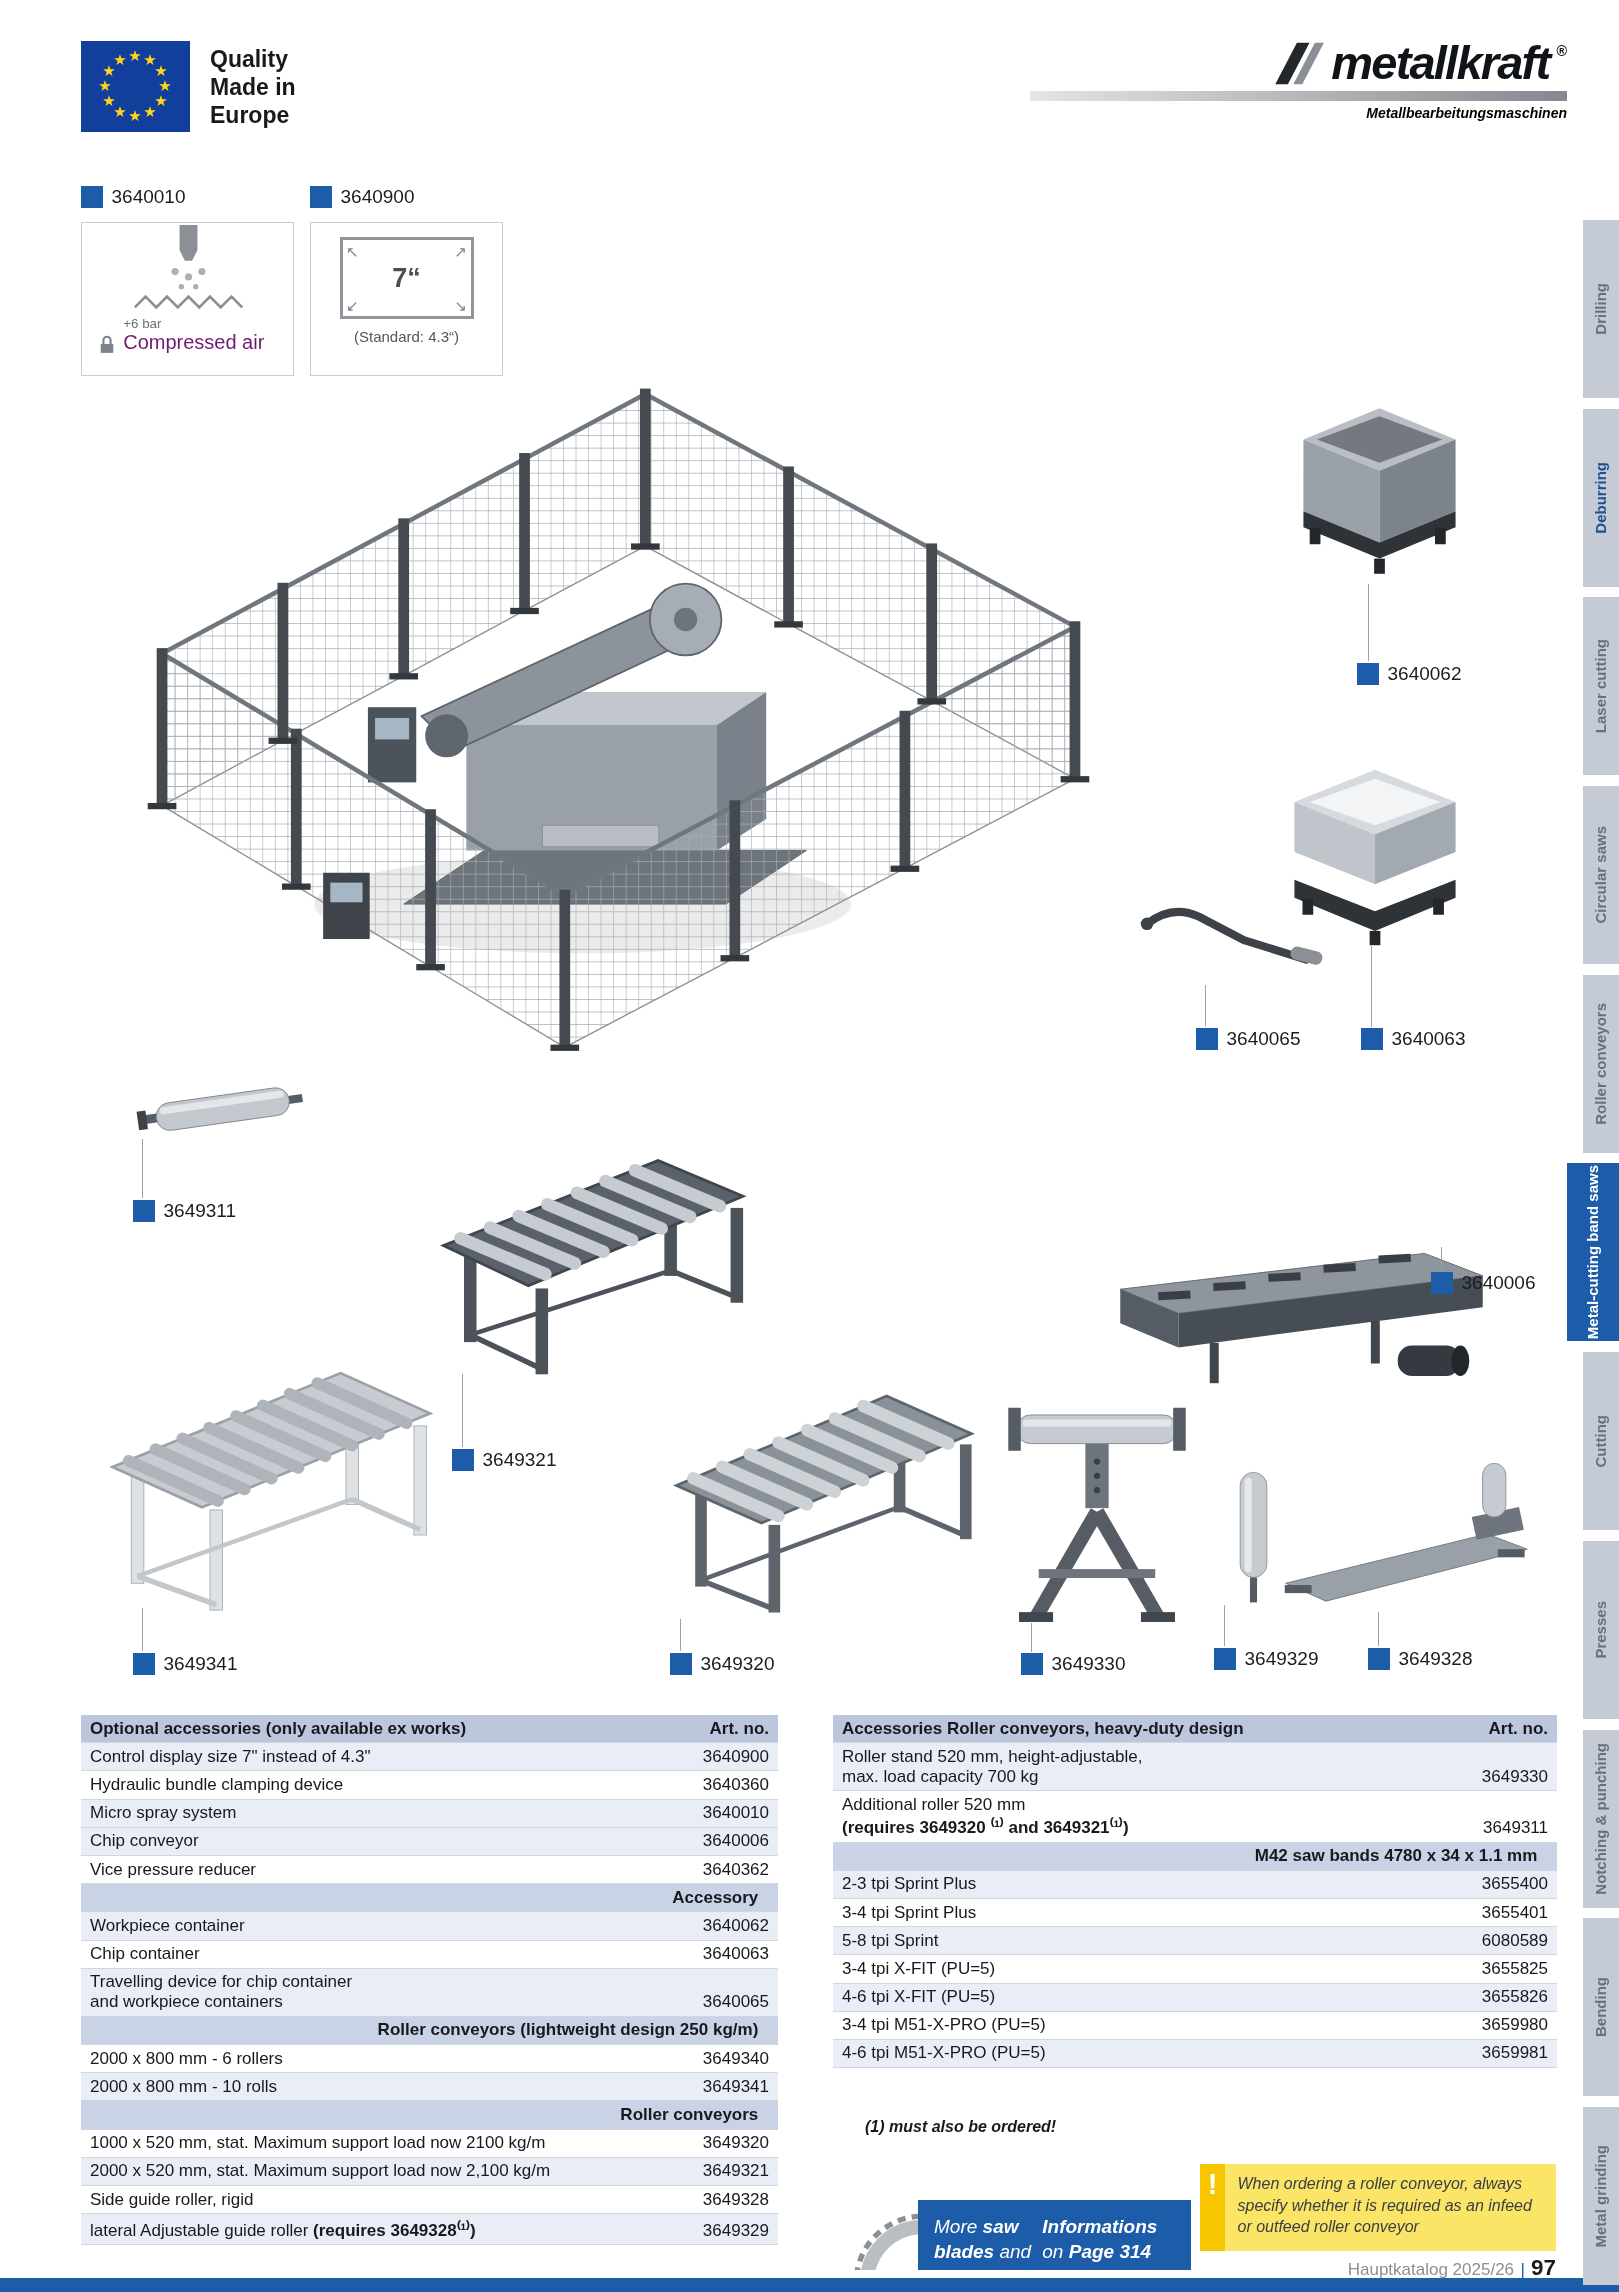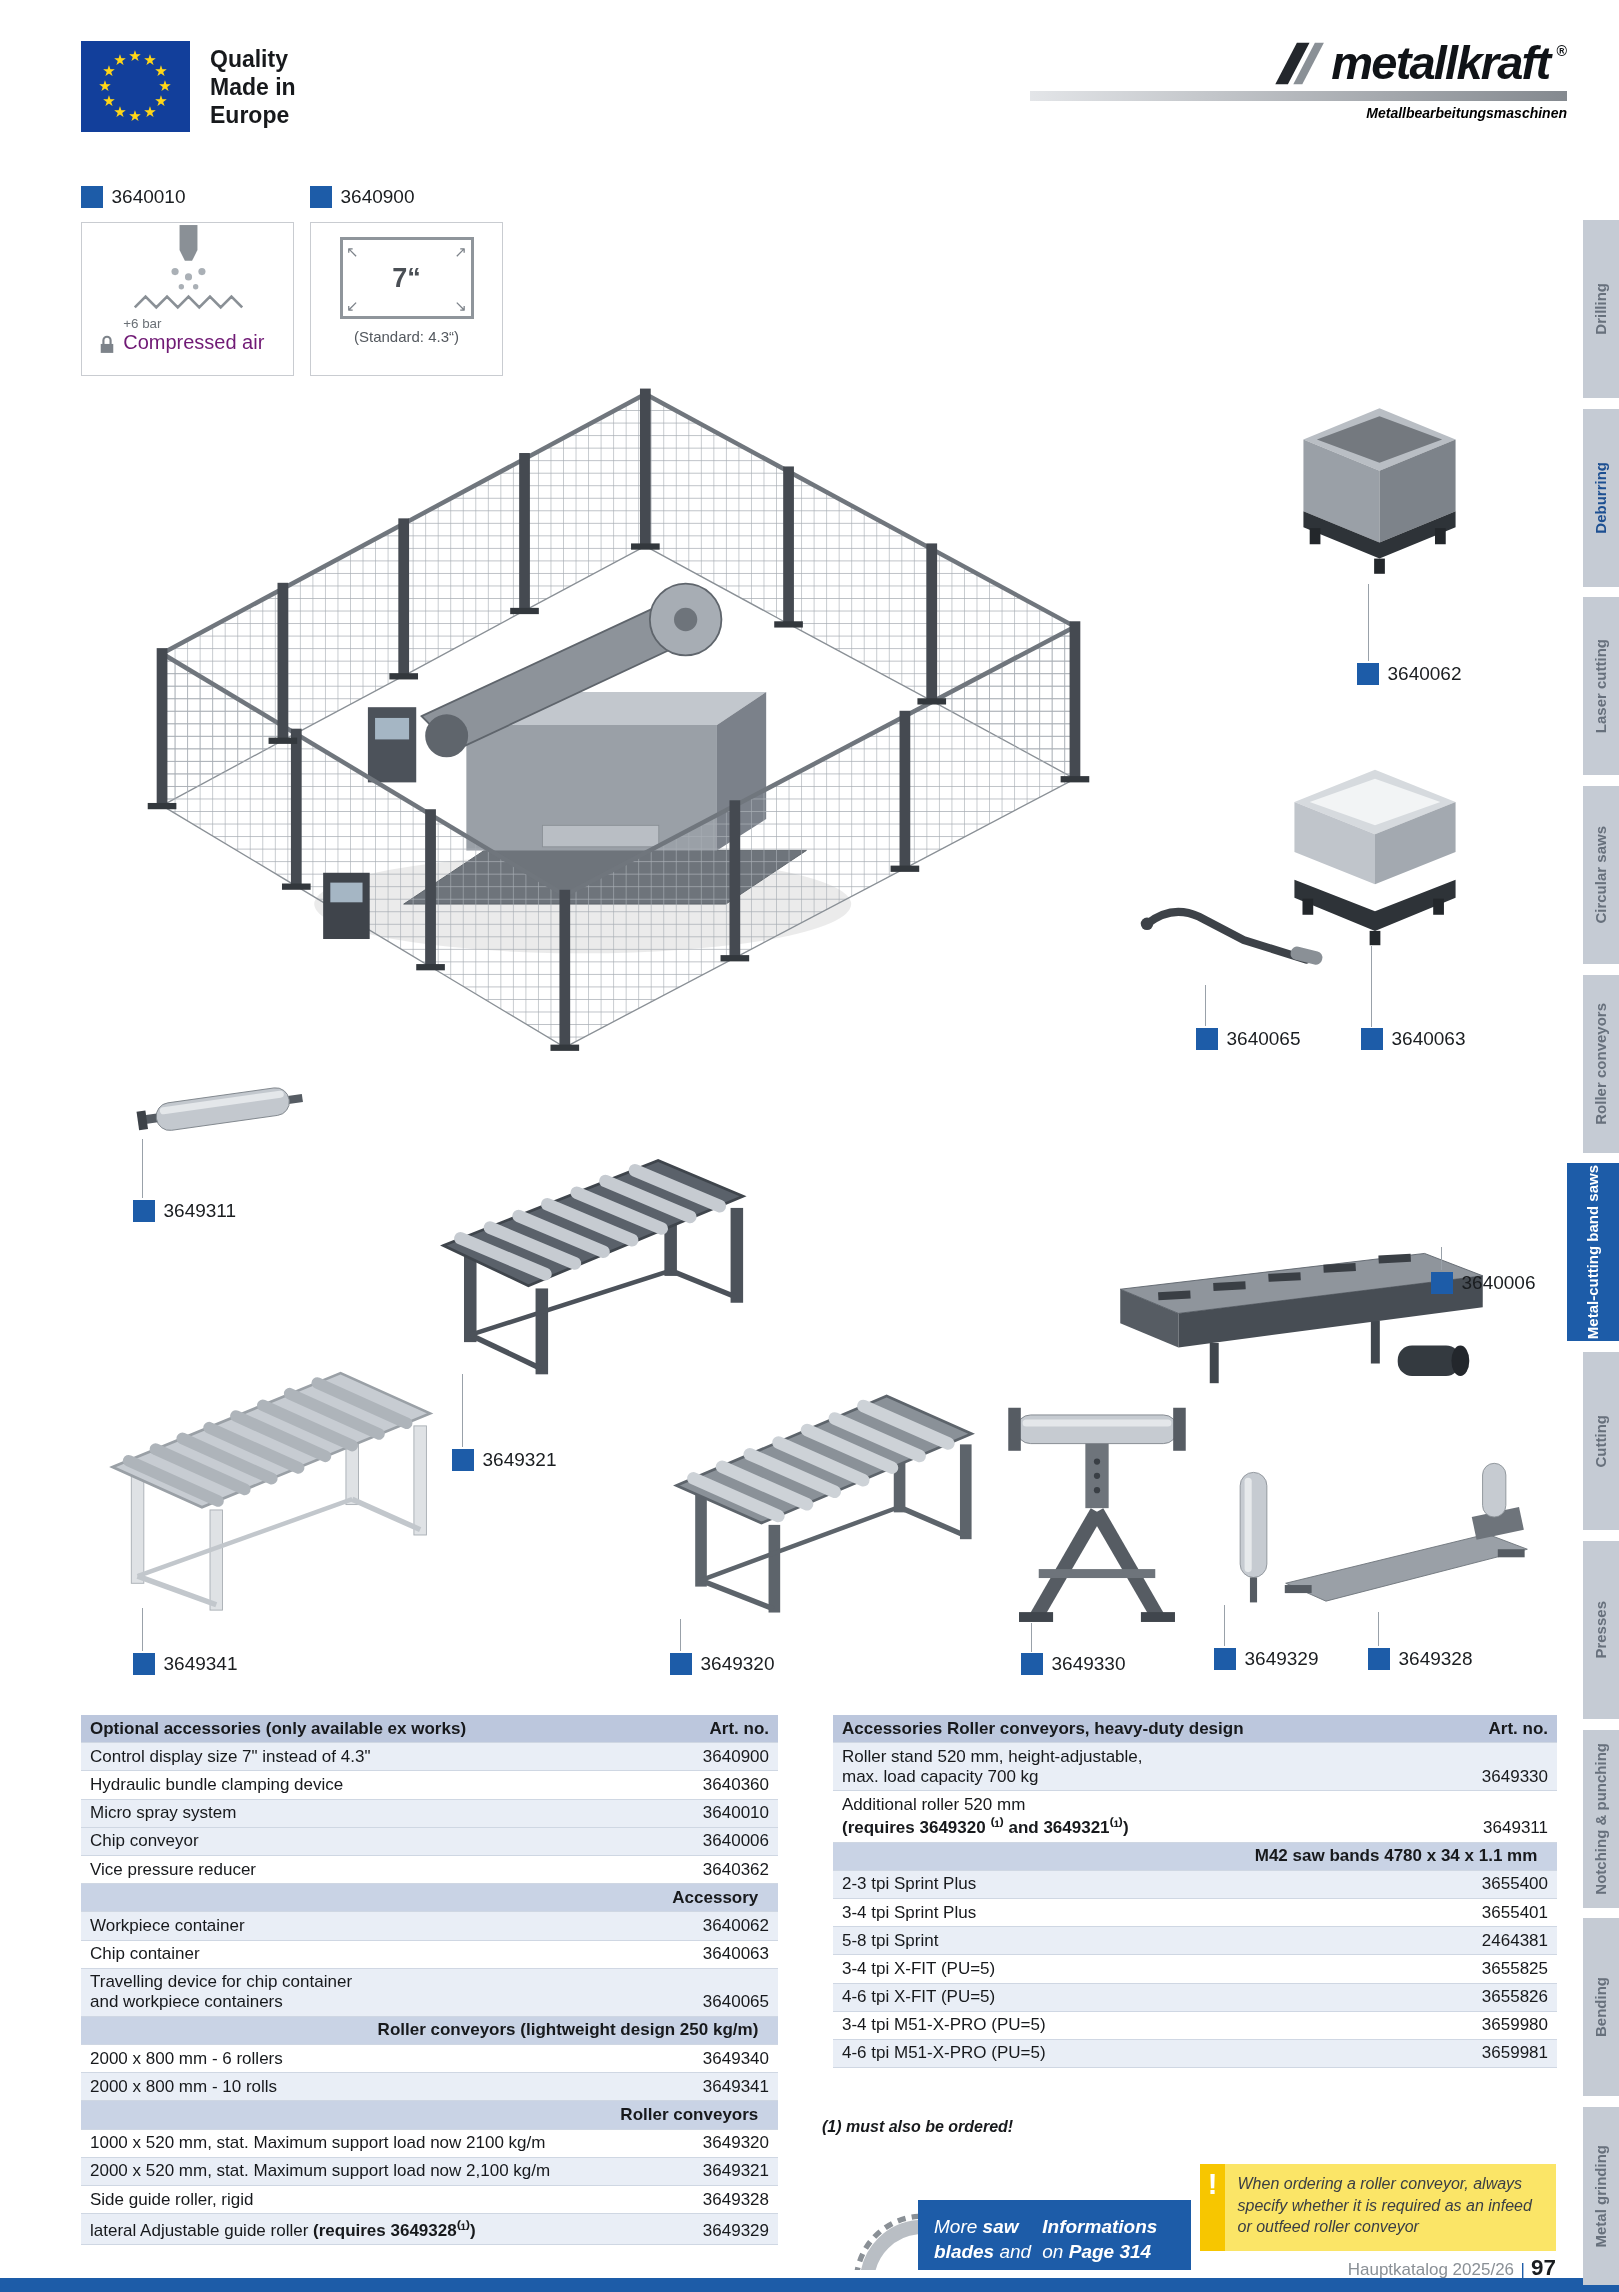--- a/index.html
+++ b/index.html
@@ -38,21 +38,21 @@
   .ptable{position:absolute;font-size:17px;color:#17191c;}
   .trow{display:flex;justify-content:space-between;align-items:flex-end;padding:3.6px 9px;border-bottom:0.9px solid #cfd7e3;min-height:19.7px;box-sizing:border-box;}
   .thead{background:#bcc7dd;font-weight:bold;}
   .tsection{background:#c9d3e5;font-weight:bold;text-align:right;}
   .odd{background:#e9eef6;}
   .even{background:#ffffff;}
   .tdesc{flex:1;padding-right:10.7px;}
   .tart{width:99px;text-align:right;flex:none;}
   .b{font-weight:bold;}
 
-  .note{position:absolute;left:822px;top:2118px;font-size:16px;font-weight:bold;font-style:italic;color:#17191c;}
+  .note{position:absolute;left:865px;top:2118px;font-size:16px;font-weight:bold;font-style:italic;color:#17191c;}
 
   .banner{position:absolute;left:833px;top:2200px;width:358px;height:70px;display:flex;}
   .banner-blade{width:85px;background:#fff;position:relative;overflow:hidden;flex:none;}
   .banner-body{flex:1;background:#1d5ca8;color:#fff;font-style:italic;font-size:19px;display:flex;flex-direction:row;justify-content:center;align-items:flex-end;padding:5.4px 16px;line-height:1.3;}
 
   .warnbox{position:absolute;left:1200px;top:2164px;width:356px;min-height:87px;display:flex;}
   .warnbar{width:25px;background:#f7c600;color:#fff;font-weight:bold;font-size:29px;display:flex;align-items:flex-start;justify-content:center;padding-top:3.6px;flex:none;}
   .warnbody{flex:1;background:#fbe567;font-style:italic;font-size:16px;color:#3a3e44;padding:9px 12.5px;line-height:1.35;}
 
   .footer{position:absolute;left:1119px;top:2255px;width:437px;text-align:right;font-size:17px;color:#8a9096;}
@@ -562,21 +562,21 @@
       <div class="trow even">
         <div class="tdesc">
           <div>3-4 tpi Sprint Plus</div>
         </div>
         <div class="tart">3655401</div>
       </div>
       <div class="trow odd">
         <div class="tdesc">
           <div>5-8 tpi Sprint</div>
         </div>
-        <div class="tart">2464381</div>
+        <div class="tart">6080589</div>
       </div>
       <div class="trow even">
         <div class="tdesc">
           <div>3-4 tpi X-FIT (PU=5)</div>
         </div>
         <div class="tart">3655825</div>
       </div>
       <div class="trow odd">
         <div class="tdesc">
           <div>4-6 tpi X-FIT (PU=5)</div>

